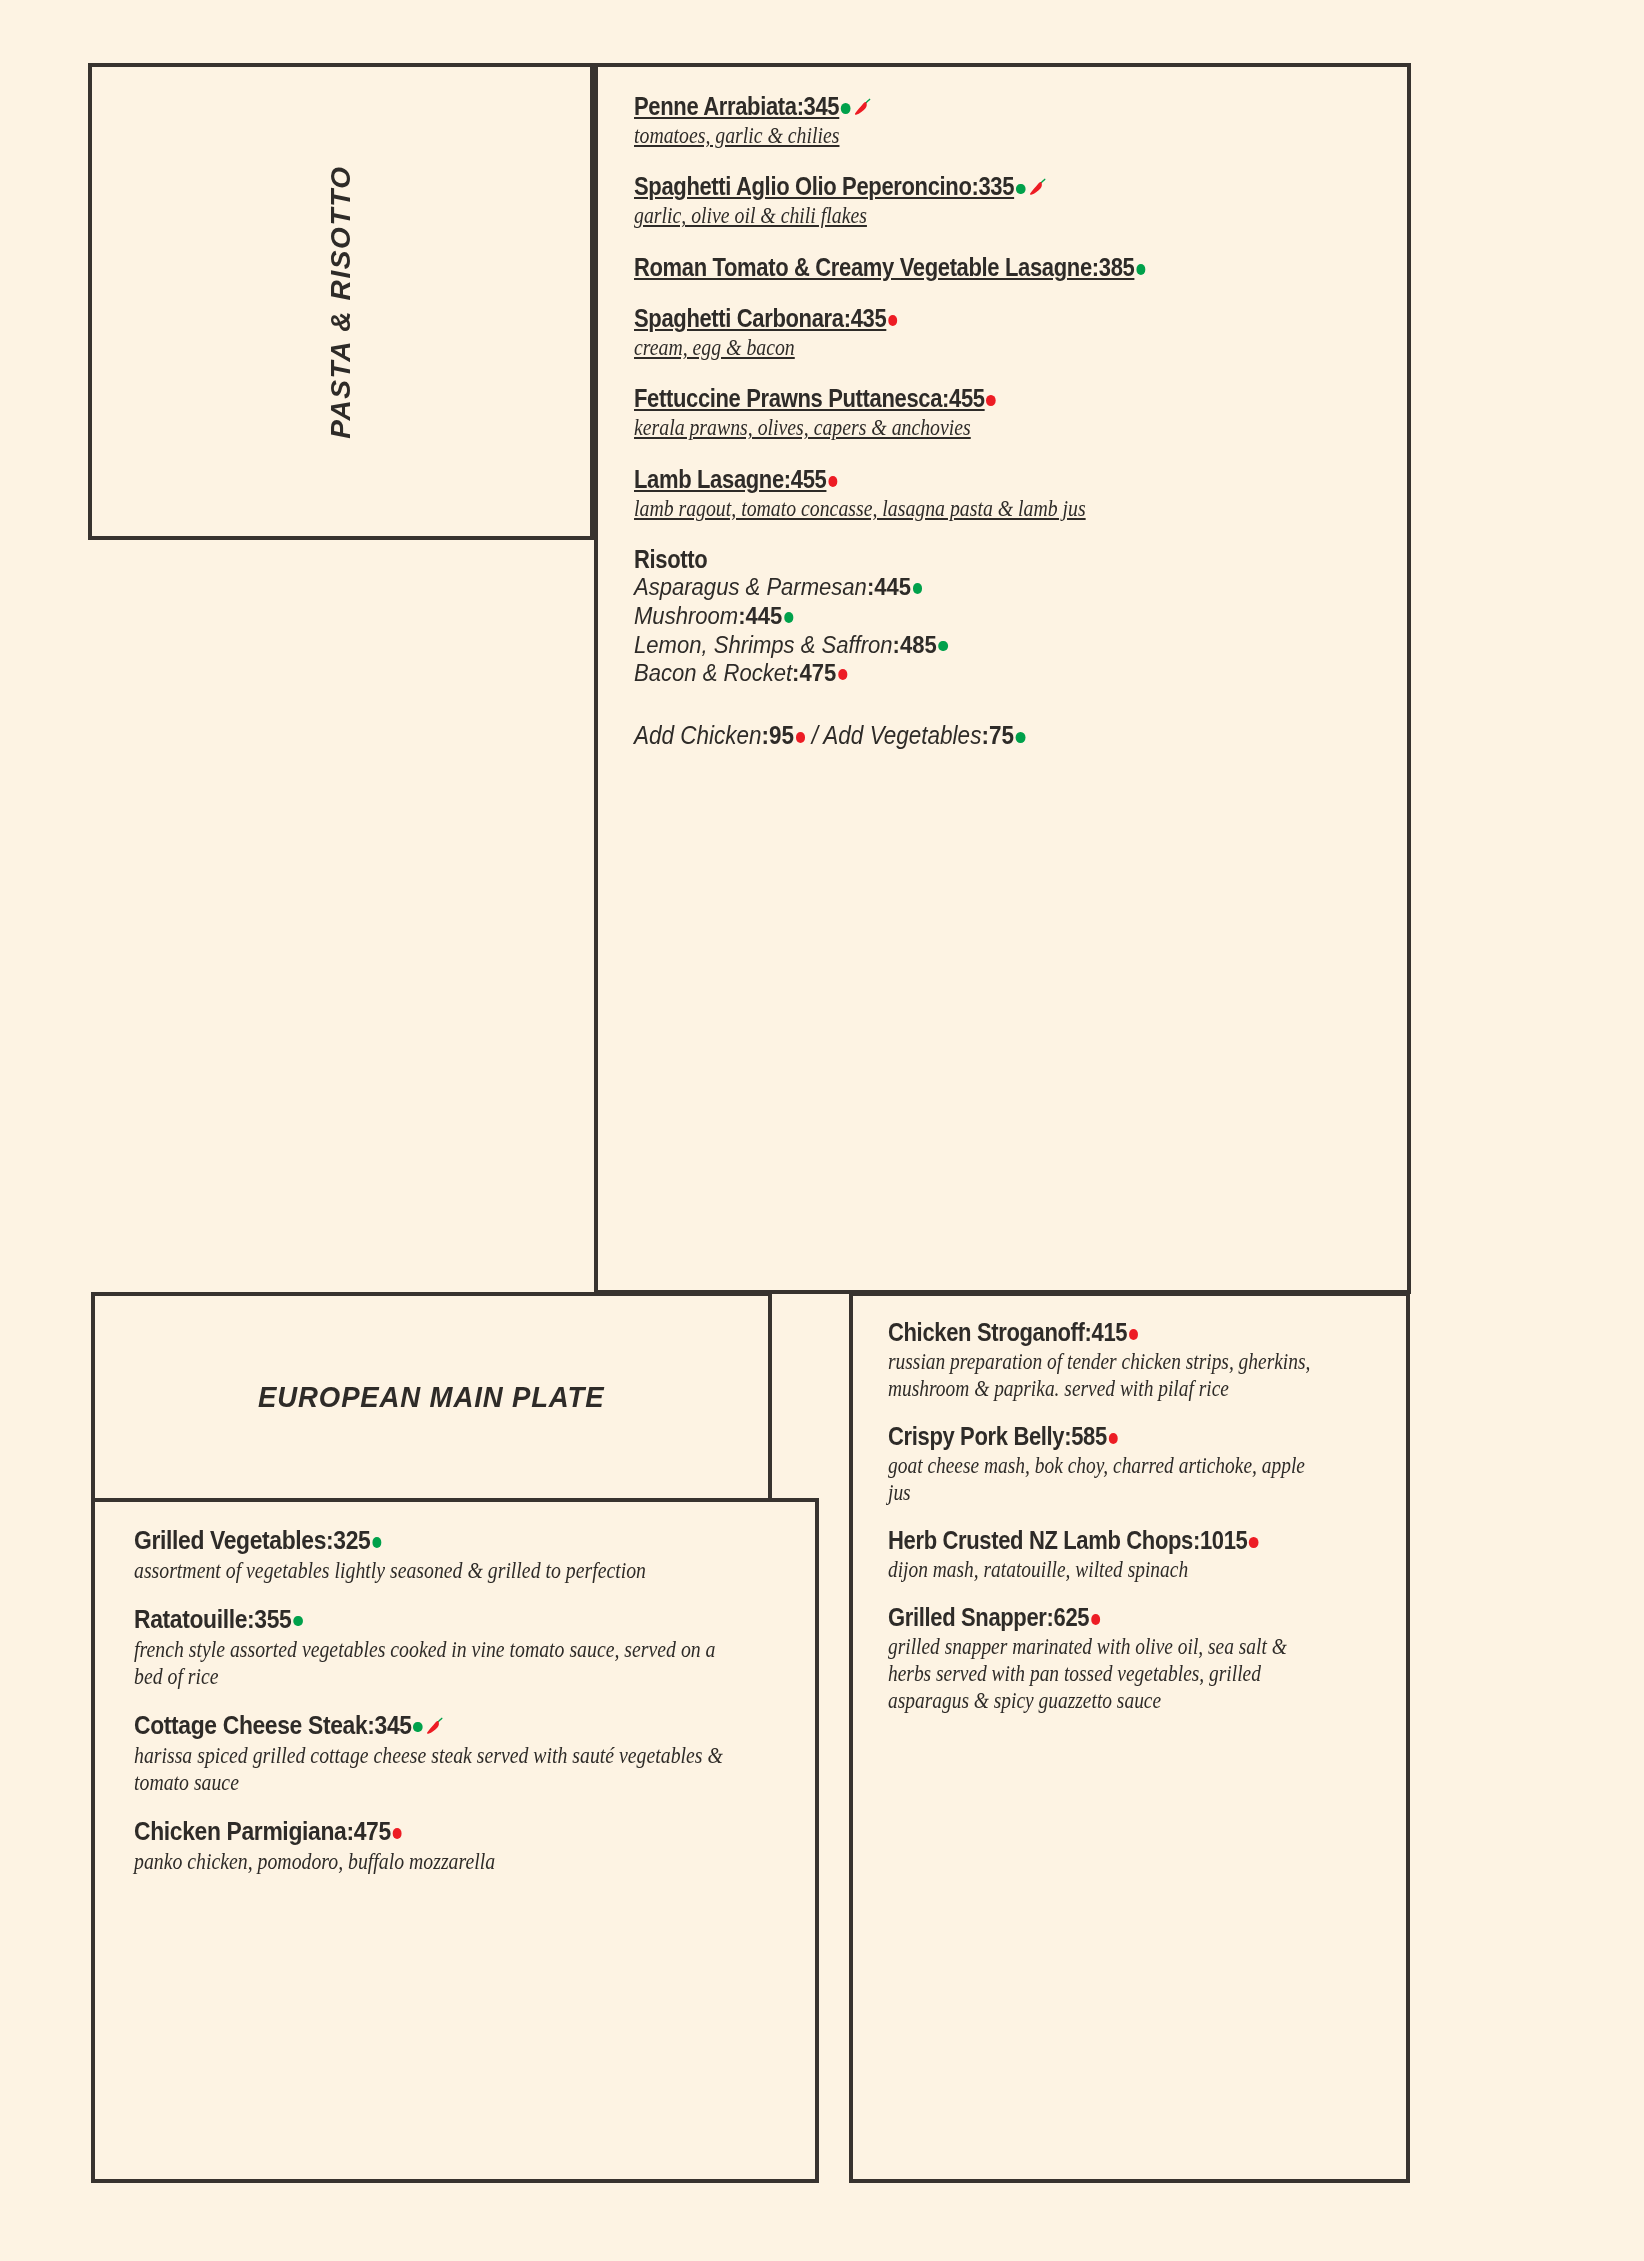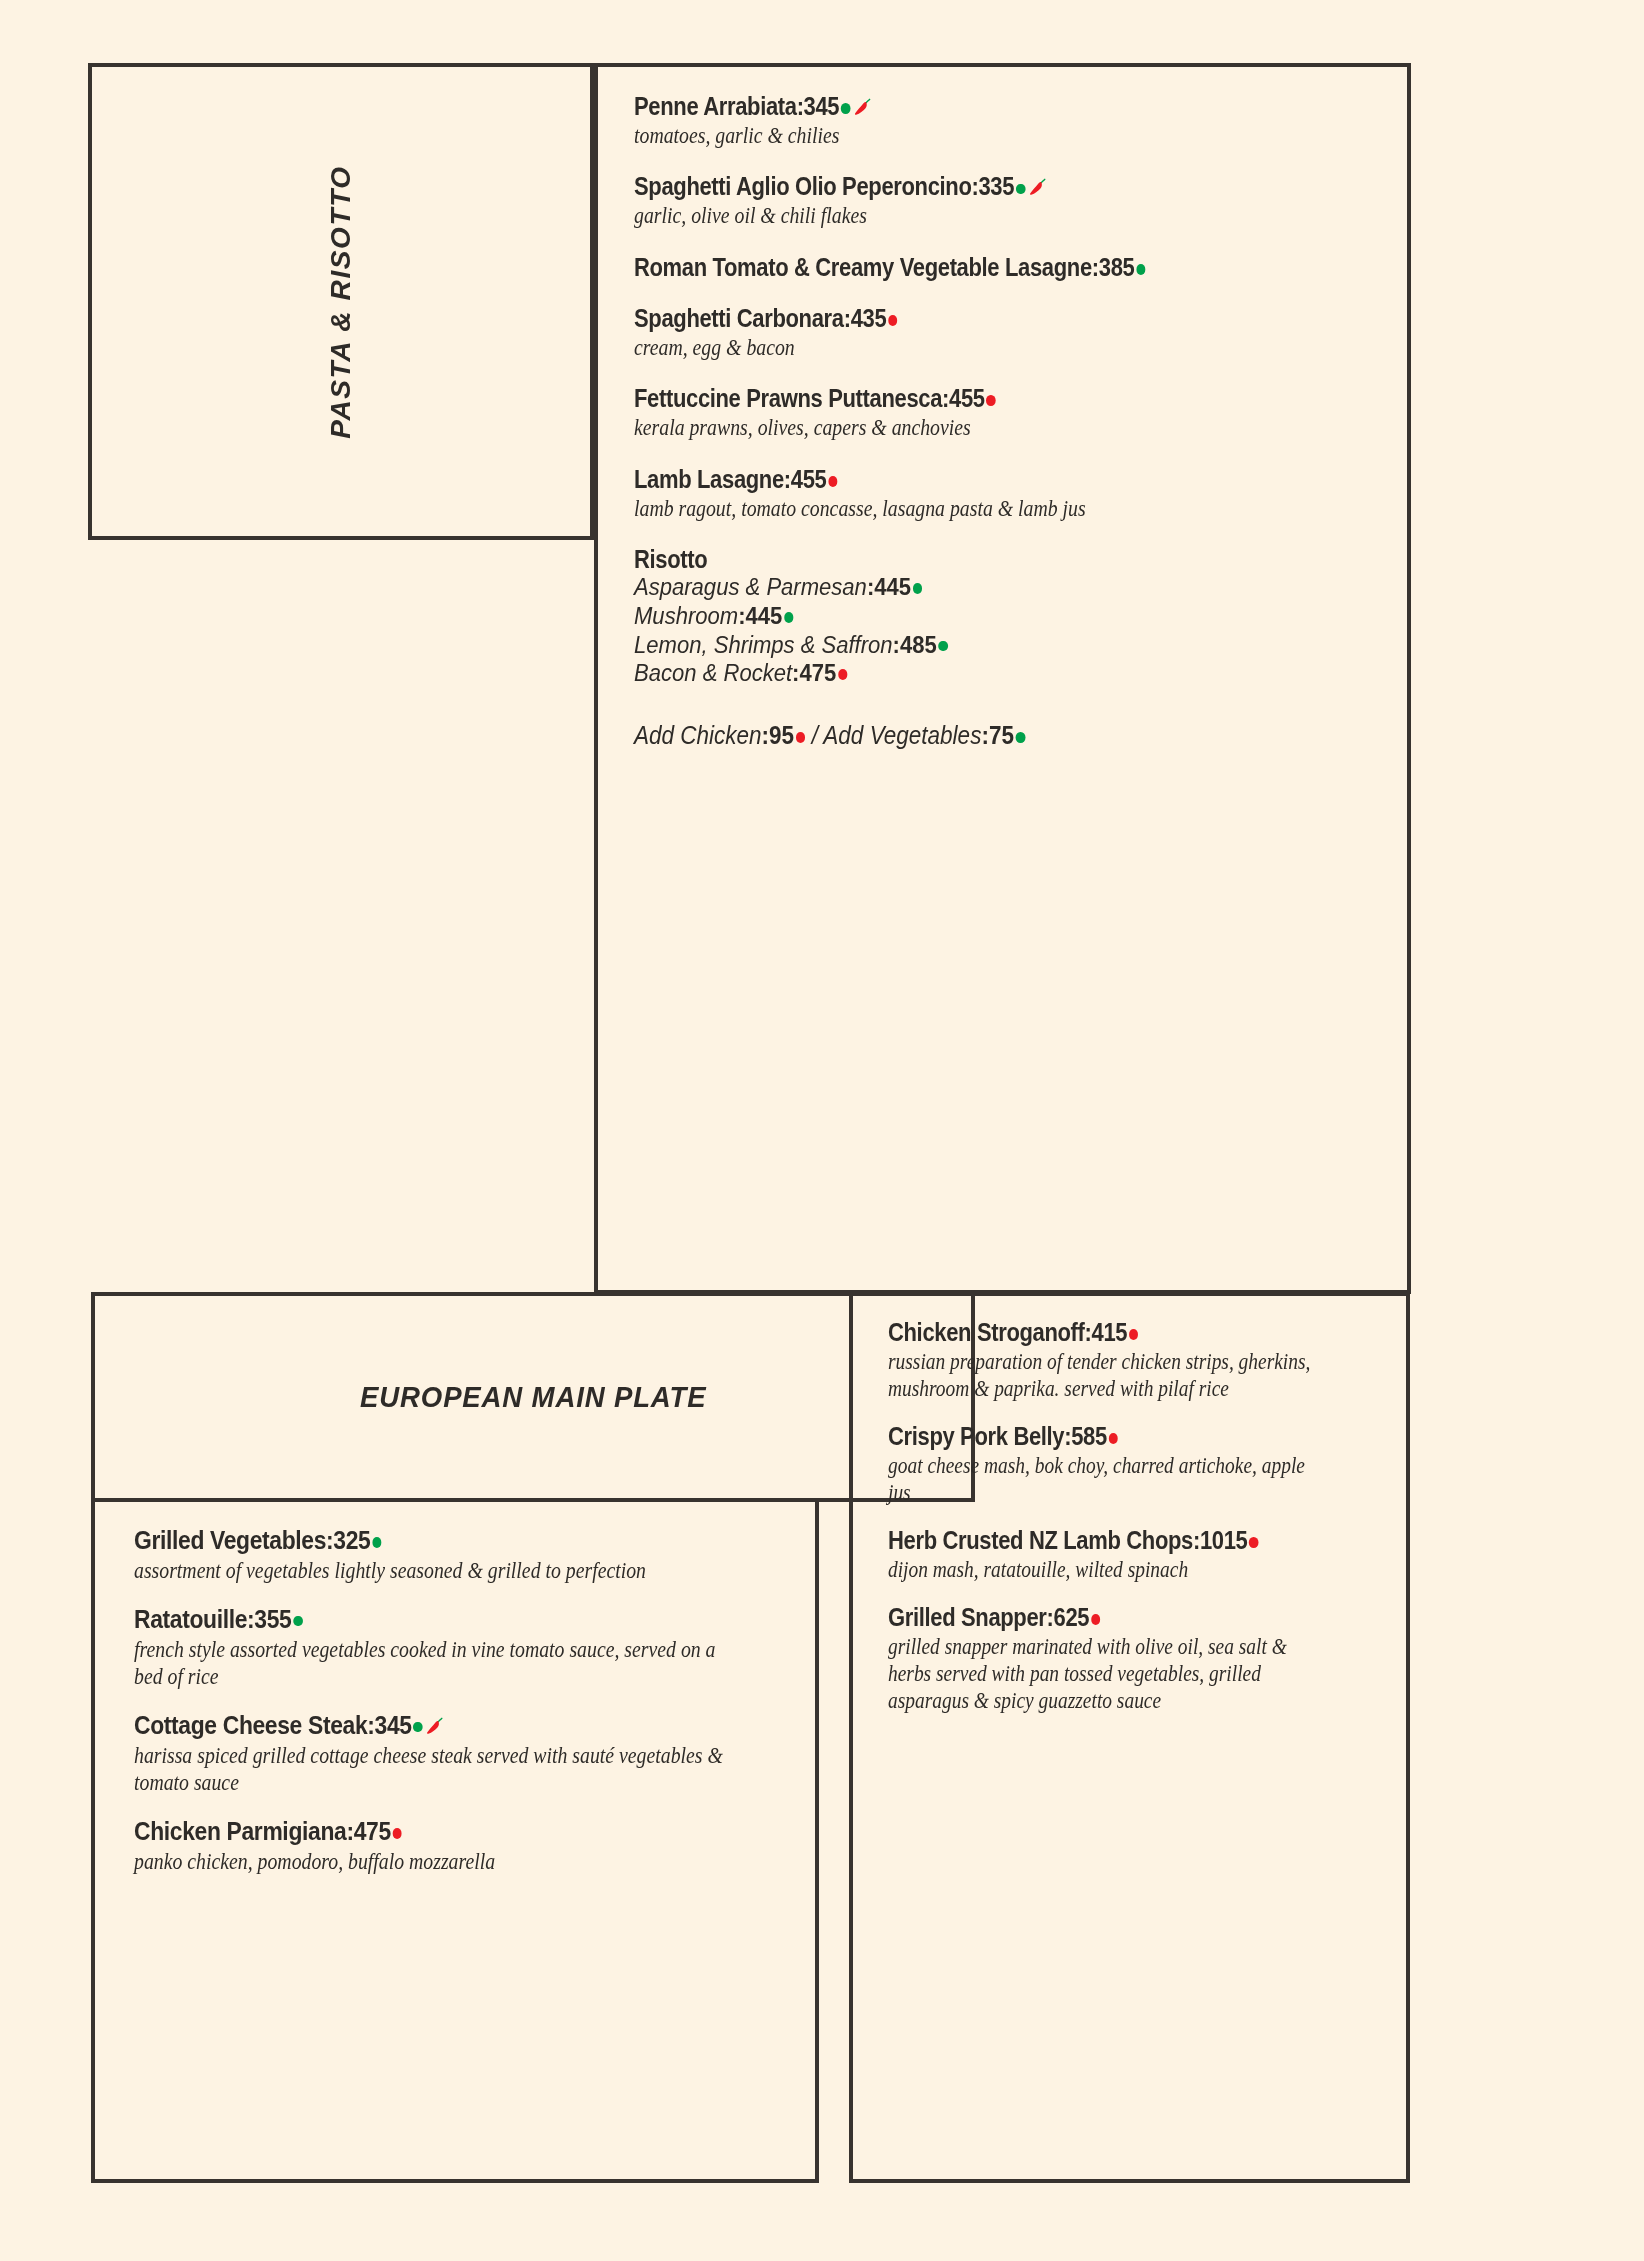--- a/index.html
+++ b/index.html
@@ -103,21 +103,21 @@
     border-top: 4.4px solid #38332f;
     border-right: 4.4px solid #38332f;
     border-bottom: 4.4px solid #38332f;
   }
   #pasta-items {
     position: absolute;
     left: 36px;
     top: 25px;
     width: 747px;
   }
-  .pasta-item { margin-bottom: 23px; }
+  .pasta-item { margin-bottom: 23px; text-decoration: underline; }
 
   .risotto-sub {
     font-family: "Liberation Sans", sans-serif;
     font-style: italic;
     font-weight: normal;
     font-size: 24.5px;
     line-height: 1.17;
     color: #2e2b28;
     transform: scaleX(0.9);
     transform-origin: left center;
@@ -136,21 +136,21 @@
     transform-origin: left center;
     white-space: nowrap;
     margin-top: 33px;
   }
   .addon-line b { font-weight: bold; font-style: normal; }
 
   
   #euro-header-box {
     left: 91px;
     top: 1292px;
-    width: 884px;
+    width: 681px;
     height: 210px;
     display: flex;
     align-items: center;
     justify-content: center;
   }
   #euro-header-text {
     font-family: "Liberation Sans", sans-serif;
     font-weight: bold;
     font-style: italic;
     font-size: 29px;

